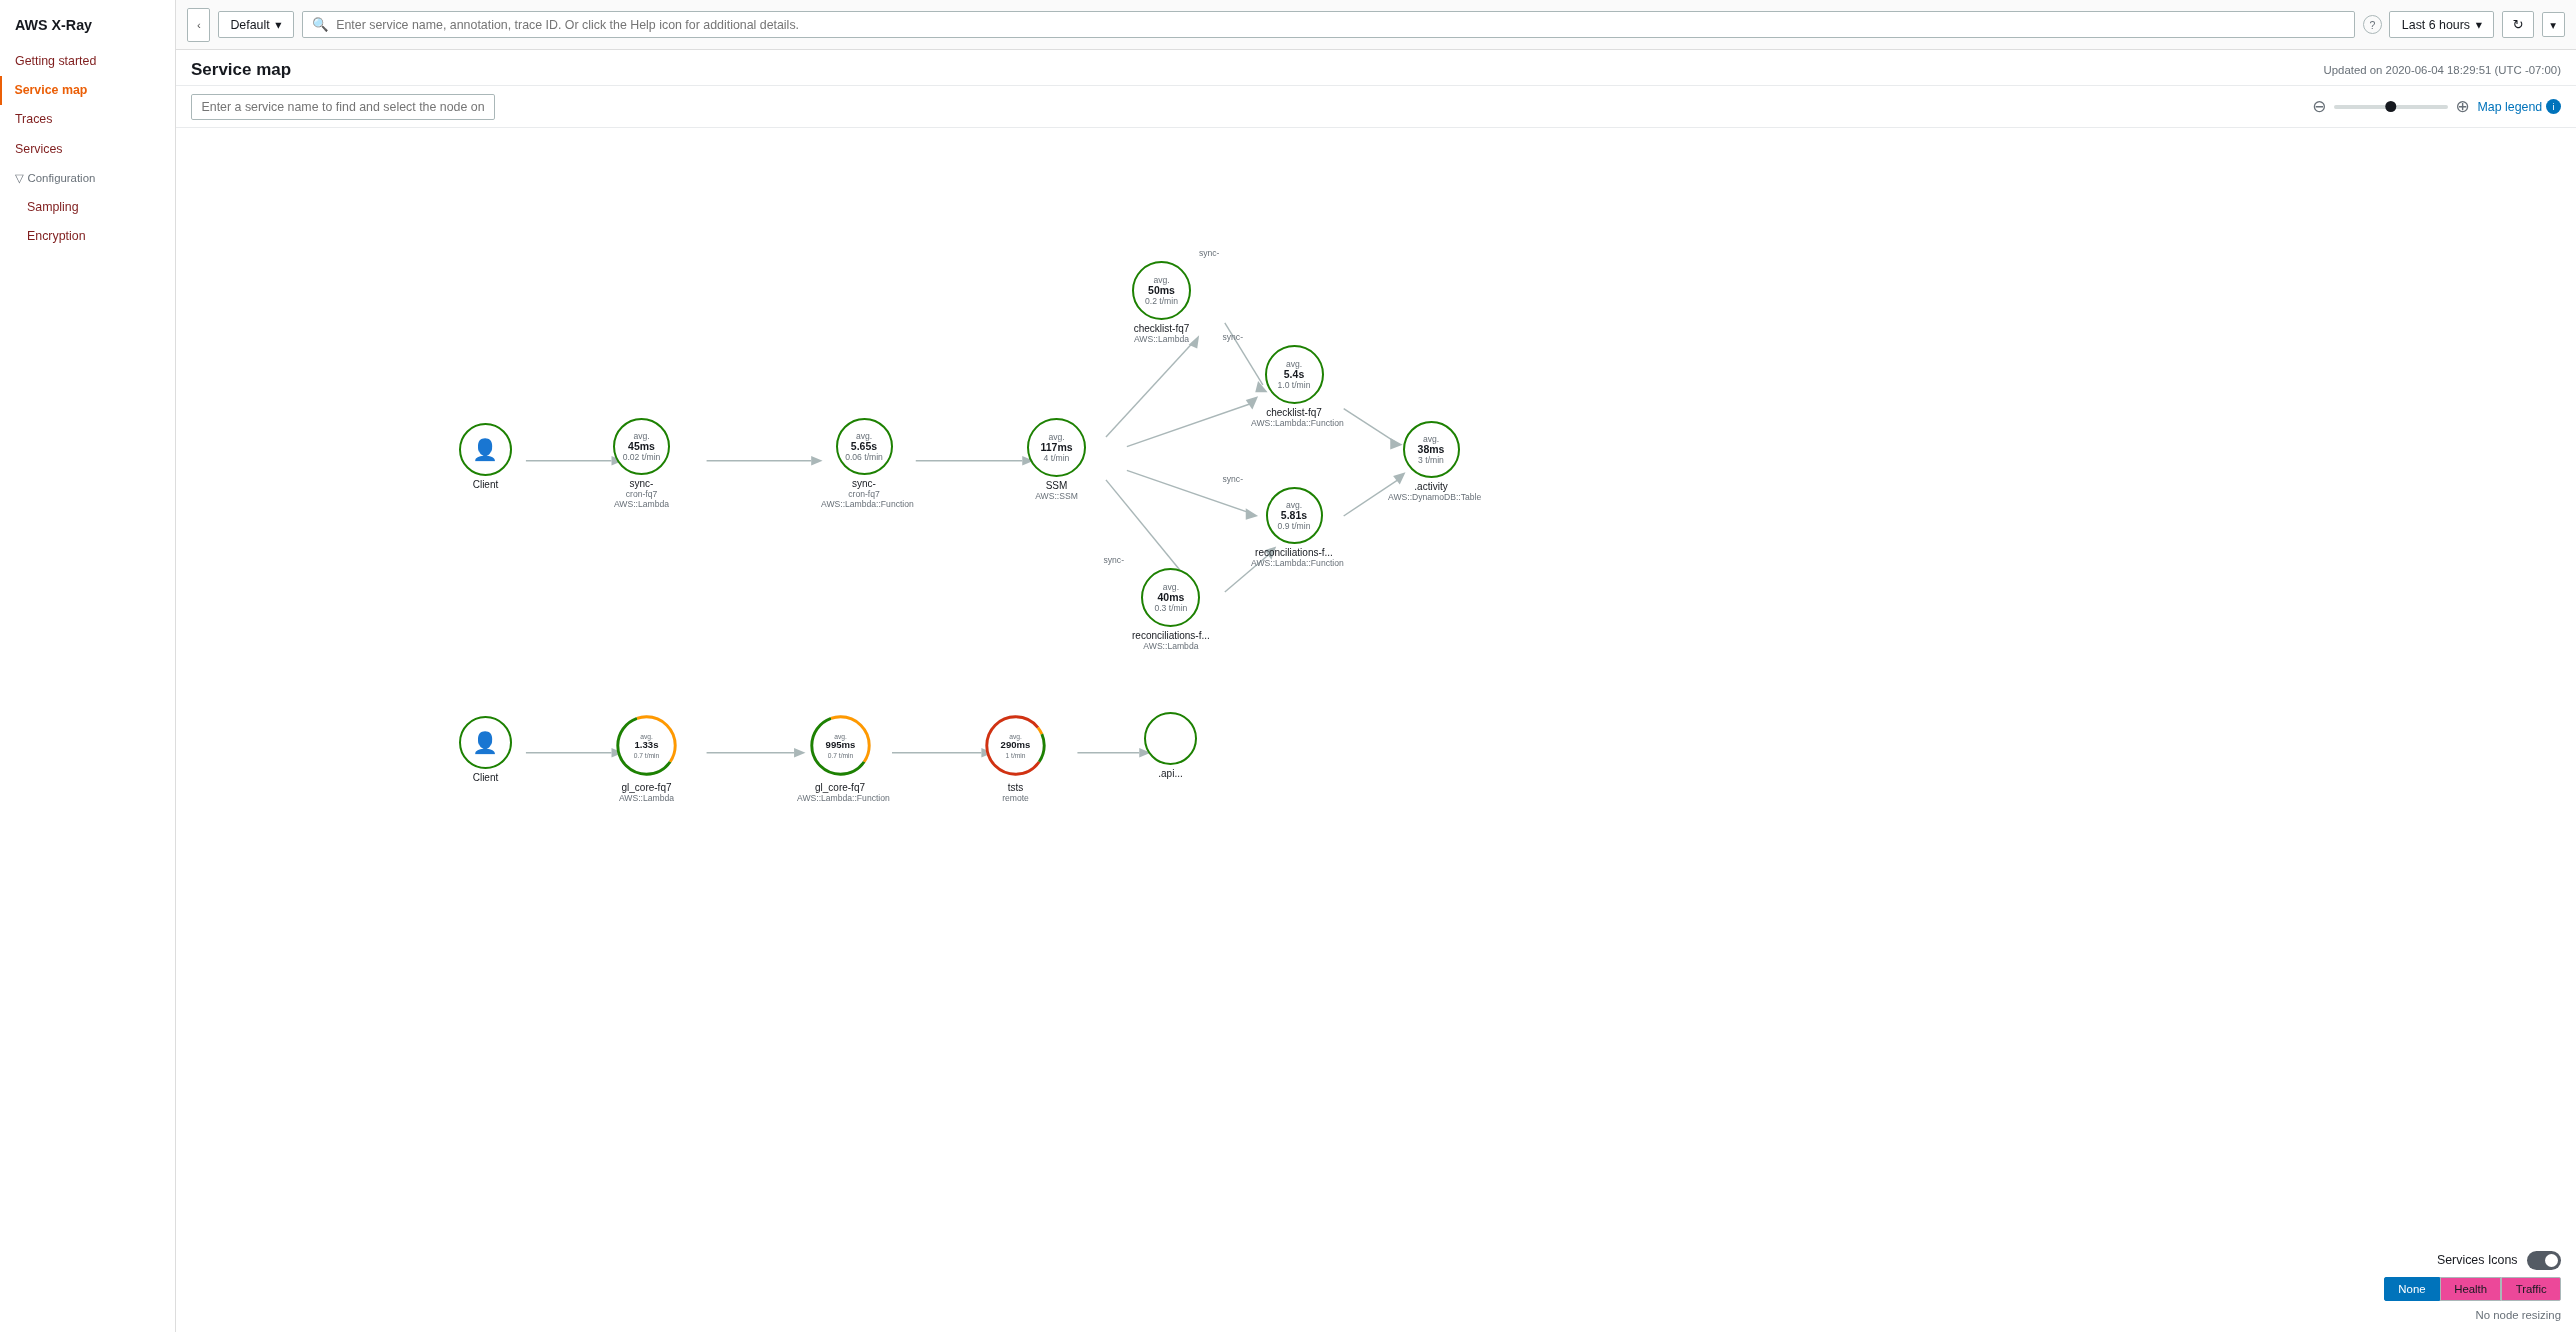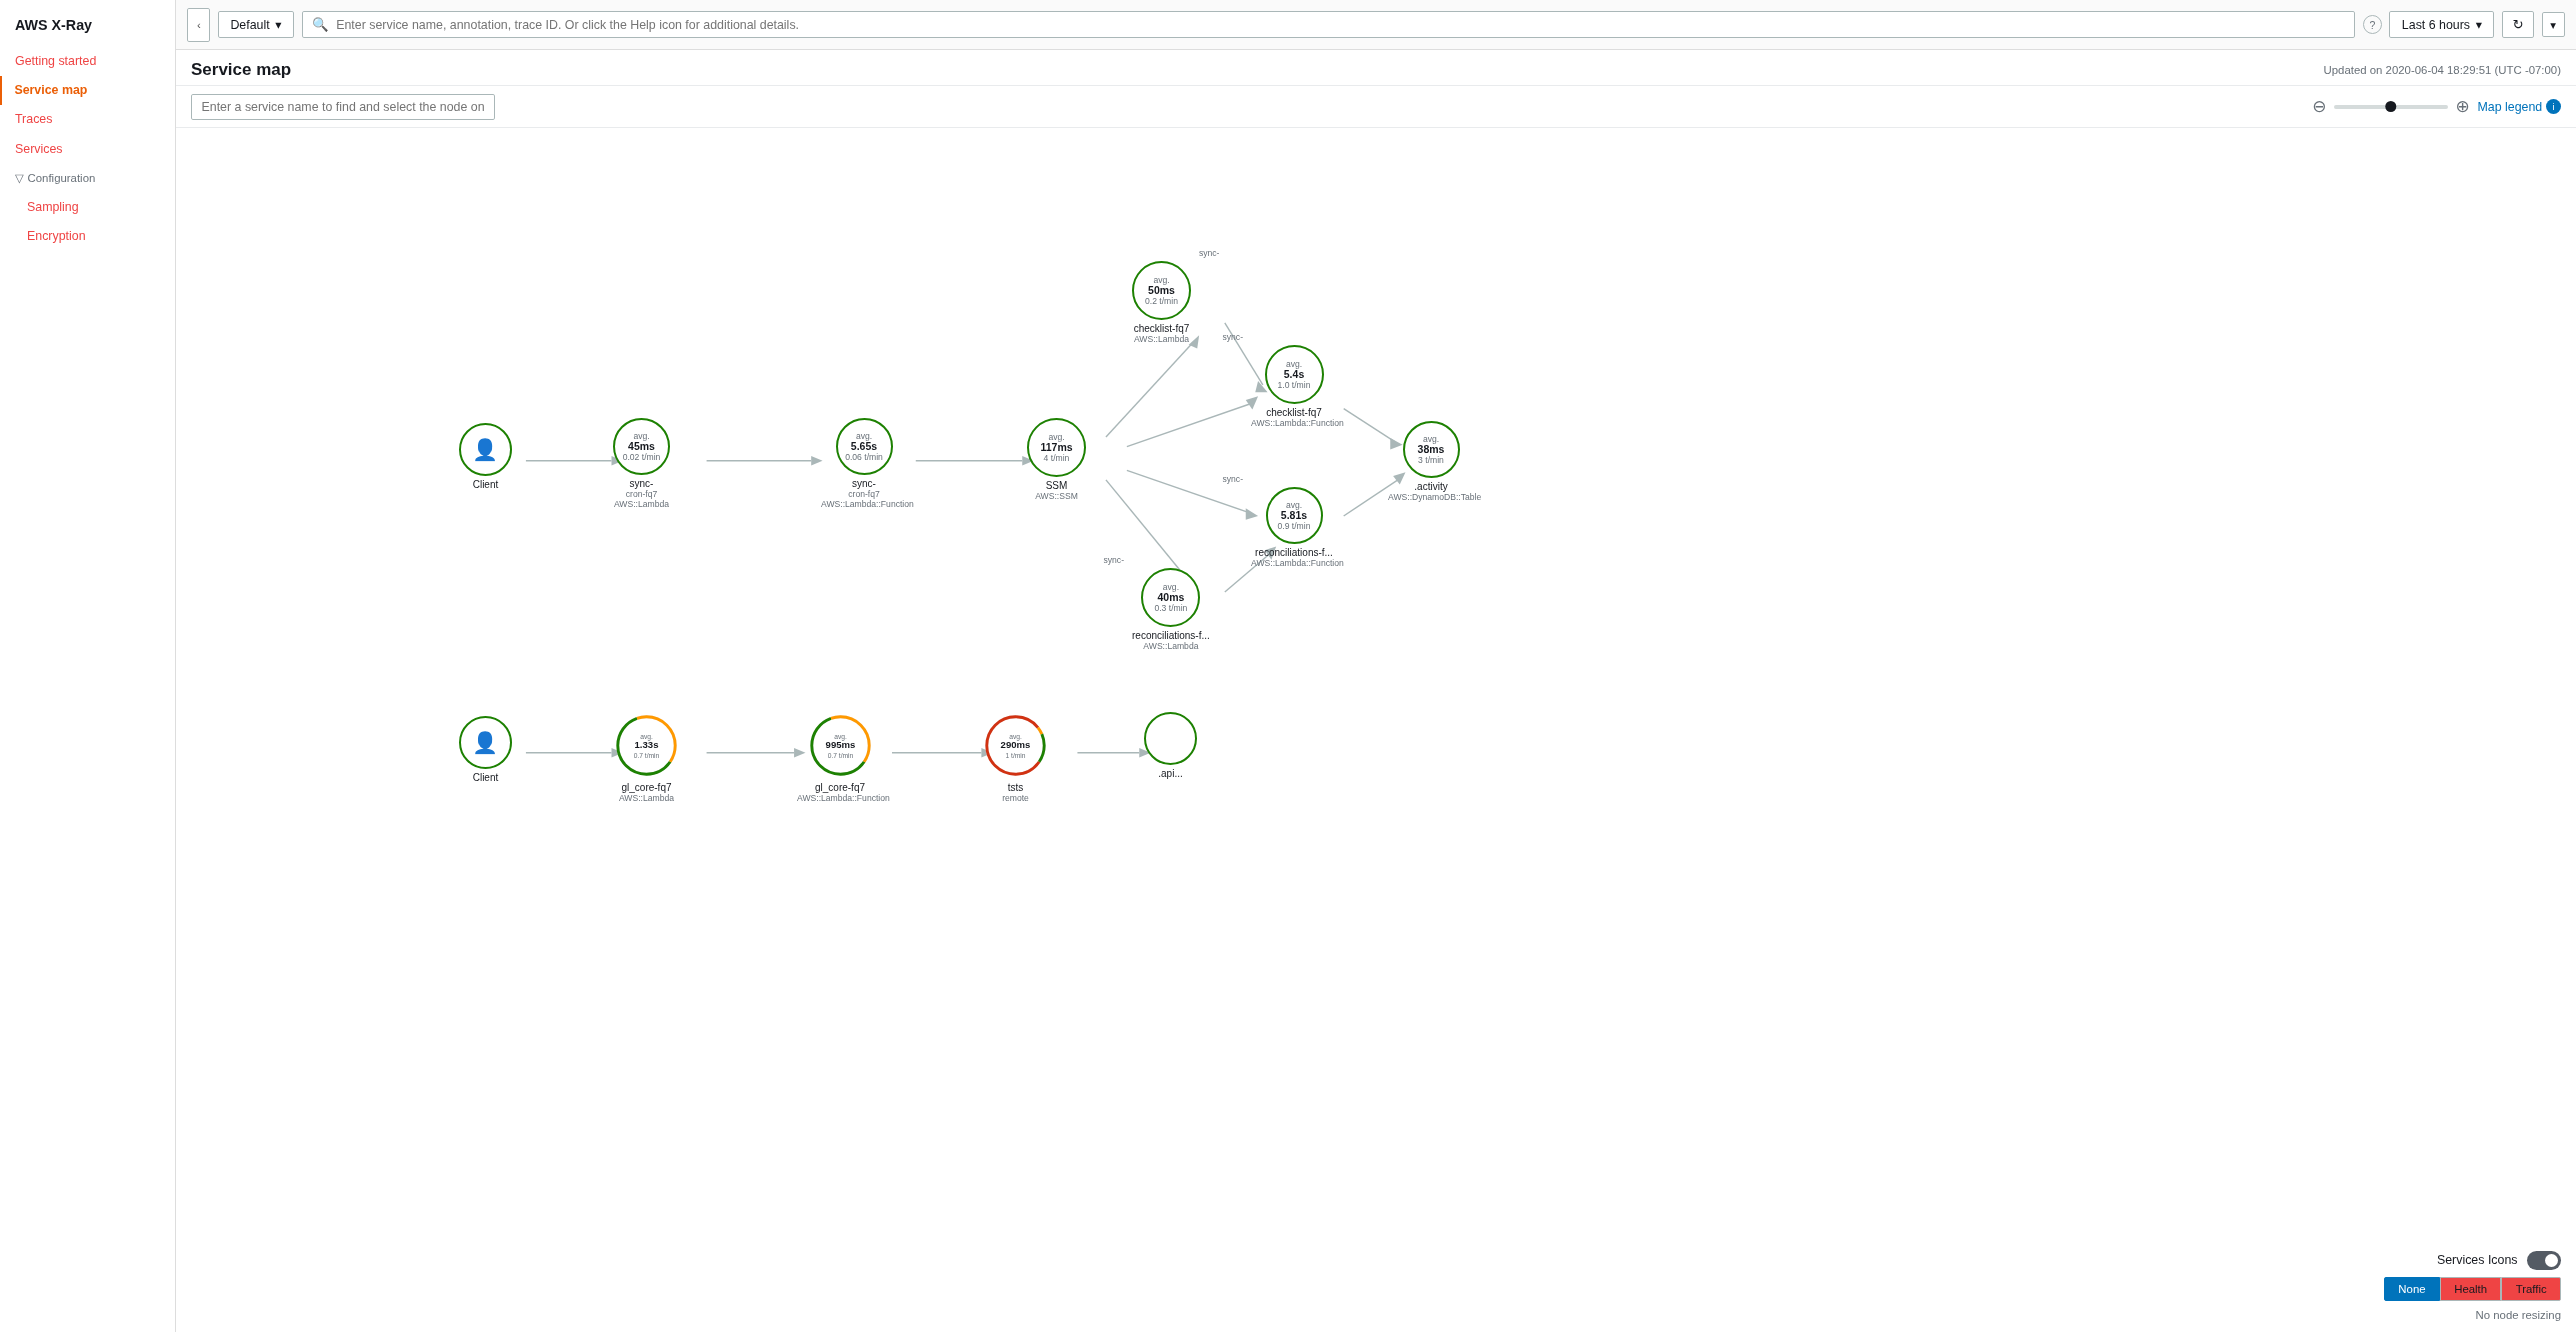--- a/index.html
+++ b/index.html
@@ -17,21 +17,21 @@
     }
     .sidebar-title {
       font-size: 14.3px;
       font-weight: 700;
       color: #16191f;
       padding: 9.5px 15px 13.3px 15px;
     }
     .sidebar-item {
       padding: 7.6px 15px;
       cursor: pointer;
-      color: #ef4444;
+      color: #7f1d1d;
       font-size: 12.4px;
       display: flex;
       align-items: center;
     }
     .sidebar-item.active {
       color: #eb5f07;
       font-weight: 600;
       border-left: 2.9px solid #eb5f07;
       padding-left: 12.4px;
     }
@@ -318,21 +318,21 @@
       border-radius: 50%;
     }
     .view-buttons {
       display: flex;
       gap: 0;
     }
     .view-btn {
       padding: 4.8px 13.3px;
       font-size: 11.4px;
       border: 1px solid #aab7b8;
-      background: #ef4444;
+      background: #ec4899;
       cursor: pointer;
       color: #16191f;
     }
     .view-btn.active {
       background: #0073bb;
       color: #fff;
       border-color: #0073bb;
     }
     .view-btn:first-child { border-radius: 1.9px 0 0 1.9px; }
     .view-btn:last-child { border-radius: 0 1.9px 1.9px 0; }

